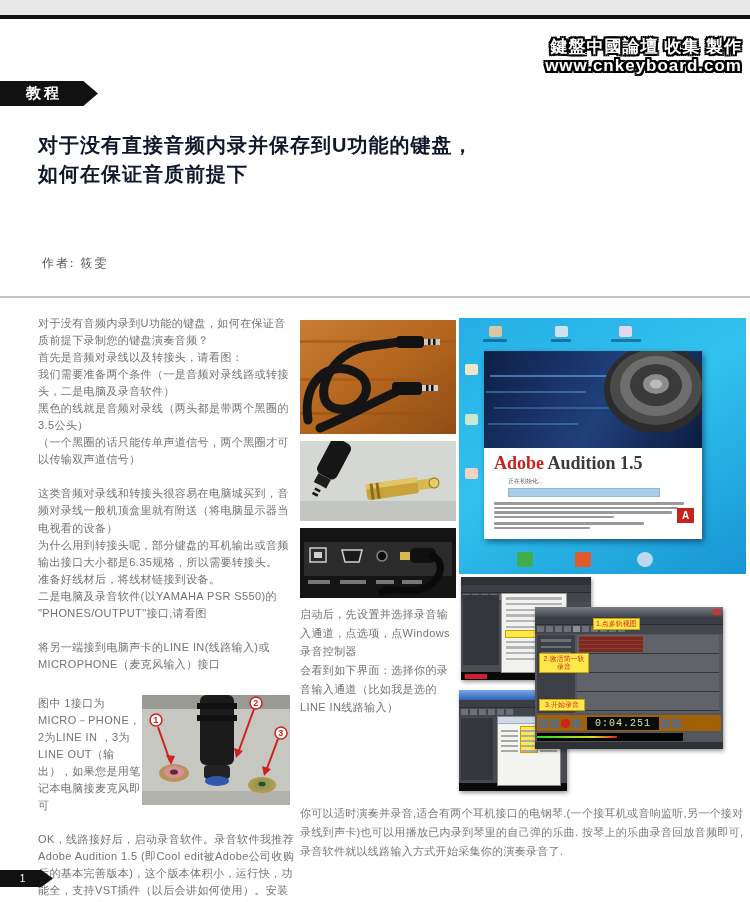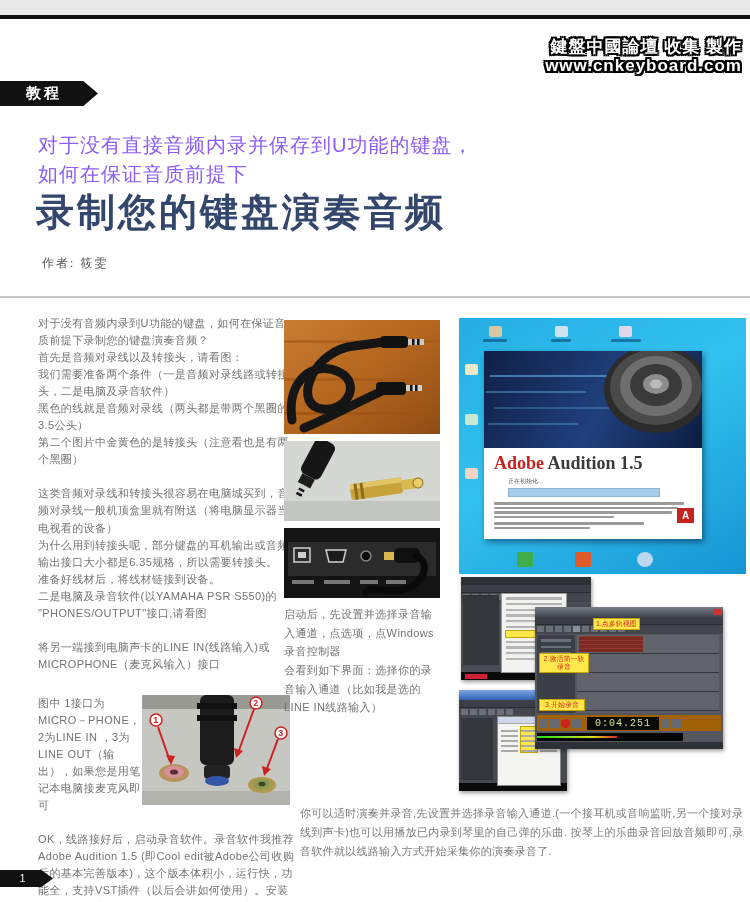--- a/index.html
+++ b/index.html
@@ -12,38 +12,38 @@
              font-weight:bold;color:#fff;font-size:17px;letter-spacing:1px;
              text-shadow:-2px -2px 0 #000,2px -2px 0 #000,-2px 2px 0 #000,2px 2px 0 #000,
                          0 2px 0 #000,2px 0 0 #000,0 -2px 0 #000,-2px 0 0 #000;}
 
   
   .tag{position:absolute;left:0;top:66px;width:98px;height:25px;background:#111;
        clip-path:polygon(0 0,85% 0,100% 50%,85% 100%,0 100%);
        color:#fff;font-size:15px;font-weight:bold;letter-spacing:3px;
        display:flex;align-items:center;justify-content:center;padding-right:10px;box-sizing:border-box;}
 
-  .subtitle{position:absolute;left:38px;top:116px;font-size:20px;font-weight:normal;
-            color:#8b5cf6;line-height:1.45;letter-spacing:1px;}
+  .subtitle{position:absolute;left:38px;top:116px;font-size:20px;font-weight:bold;
+            color:#0f172a;line-height:1.45;letter-spacing:1px;}
   .main-title{position:absolute;left:36px;top:172px;font-size:38px;font-weight:bold;
               color:#33466b;letter-spacing:3px;}
   .author{position:absolute;left:42px;top:240px;font-size:12px;color:#555;
           font-family:"Liberation Serif","DejaVu Serif",serif;letter-spacing:2px;}
   .divider{position:absolute;left:0;top:281px;width:750px;height:2px;background:#c6c6c6;}
 
   
   .col-left{position:absolute;left:38px;top:300px;width:257px;font-size:11px;color:#737373;
             line-height:1.55;letter-spacing:.4px;}
   .col-left p{margin:0;}
   .gap{margin-top:17px !important;}
   .figure-row{display:flex;margin-top:22px;}
   .figure-row .fig-text{width:104px;box-sizing:border-box;}
   .figure-row svg{flex:none;}
 
-  .col-mid{position:absolute;left:284px;top:305px;width:156px;font-size:11px;color:#737373;
+  .col-mid{position:absolute;left:300px;top:305px;width:156px;font-size:11px;color:#737373;
            line-height:1.7;letter-spacing:.4px;}
   .col-mid p{margin:0;}
   .mid-text{margin-top:14px;}
   .photo{display:block;margin:0 0 7px 0;}
 
   .col-right{position:absolute;left:459px;top:303px;width:288px;}
 
   
   .desktop{position:relative;width:287px;height:256px;background:linear-gradient(150deg,#25aee4 0%,#32c2ef 45%,#1795d3 100%);overflow:hidden;}
   .dicon{position:absolute;width:13px;height:11px;border-radius:2px;}
@@ -126,30 +126,29 @@
   </div>
 
   <div class="tag">
     <span>教程</span>
   </div>
 
   <div class="subtitle">
     <div>对于没有直接音频内录并保存到U功能的键盘，</div>
     <div>如何在保证音质前提下</div>
   </div>
-  <div class="main-title">录制您的键盘演奏音频</div>
   <div class="author">作者: 筱雯</div>
   <div class="divider"></div>
 
   <div class="col-left">
     <p>对于没有音频内录到U功能的键盘，如何在保证音质前提下录制您的键盘演奏音频？</p>
     <p>首先是音频对录线以及转接头，请看图：</p>
     <p>我们需要准备两个条件（一是音频对录线路或转接头，二是电脑及录音软件）</p>
     <p>黑色的线就是音频对录线（两头都是带两个黑圈的3.5公头）</p>
-    <p>第二个图片中金黄色的是转接头（注意看也是有两个黑圈）</p>
+    <p>（一个黑圈的话只能传单声道信号，两个黑圈才可以传输双声道信号）</p>
     <p class="gap">这类音频对录线和转接头很容易在电脑城买到，音频对录线一般机顶盒里就有附送（将电脑显示器当电视看的设备）</p>
     <p>为什么用到转接头呢，部分键盘的耳机输出或音频输出接口大小都是6.35规格，所以需要转接头。</p>
     <p>准备好线材后，将线材链接到设备。</p>
     <p>二是电脑及录音软件(以YAMAHA  PSR  S550)的</p>
     <p>"PHONES/OUTPUT"接口,请看图</p>
     <p class="gap">将另一端接到电脑声卡的LINE IN(线路输入)或</p>
     <p>MICROPHONE（麦克风输入）接口</p>
 
     <div class="figure-row">
       <div class="fig-text">图中 1接口为MICRO－PHONE，2为LINE IN ，3为LINE OUT（输出），如果您是用笔记本电脑接麦克风即可</div>
@@ -434,18 +433,18 @@
             <div class="tbtn"></div>
         </div>
         <div class="meterB">
             <i></i>
           </div>
         <div class="statusB"></div>
       </div>
     </div>
   </div>
 
-  <div class="footer-para">你可以适时演奏并录音,先设置并选择录音输入通道.(一个接耳机或音响监听,另一个接对录线到声卡)也可以用播放已内录到琴里的自己弹的乐曲. 按琴上的乐曲录音回放音频即可,录音软件就以线路输入方式开始采集你的演奏录音了.</div>
+  <div class="footer-para">你可以适时演奏并录音,适合有两个耳机接口的电钢琴.(一个接耳机或音响监听,另一个接对录线到声卡)也可以用播放已内录到琴里的自己弹的乐曲. 按琴上的乐曲录音回放音频即可,录音软件就以线路输入方式开始采集你的演奏录音了.</div>
 
   <div class="page-tag">
     <span>1</span>
   </div>
 </div>
 
 </body></html>

